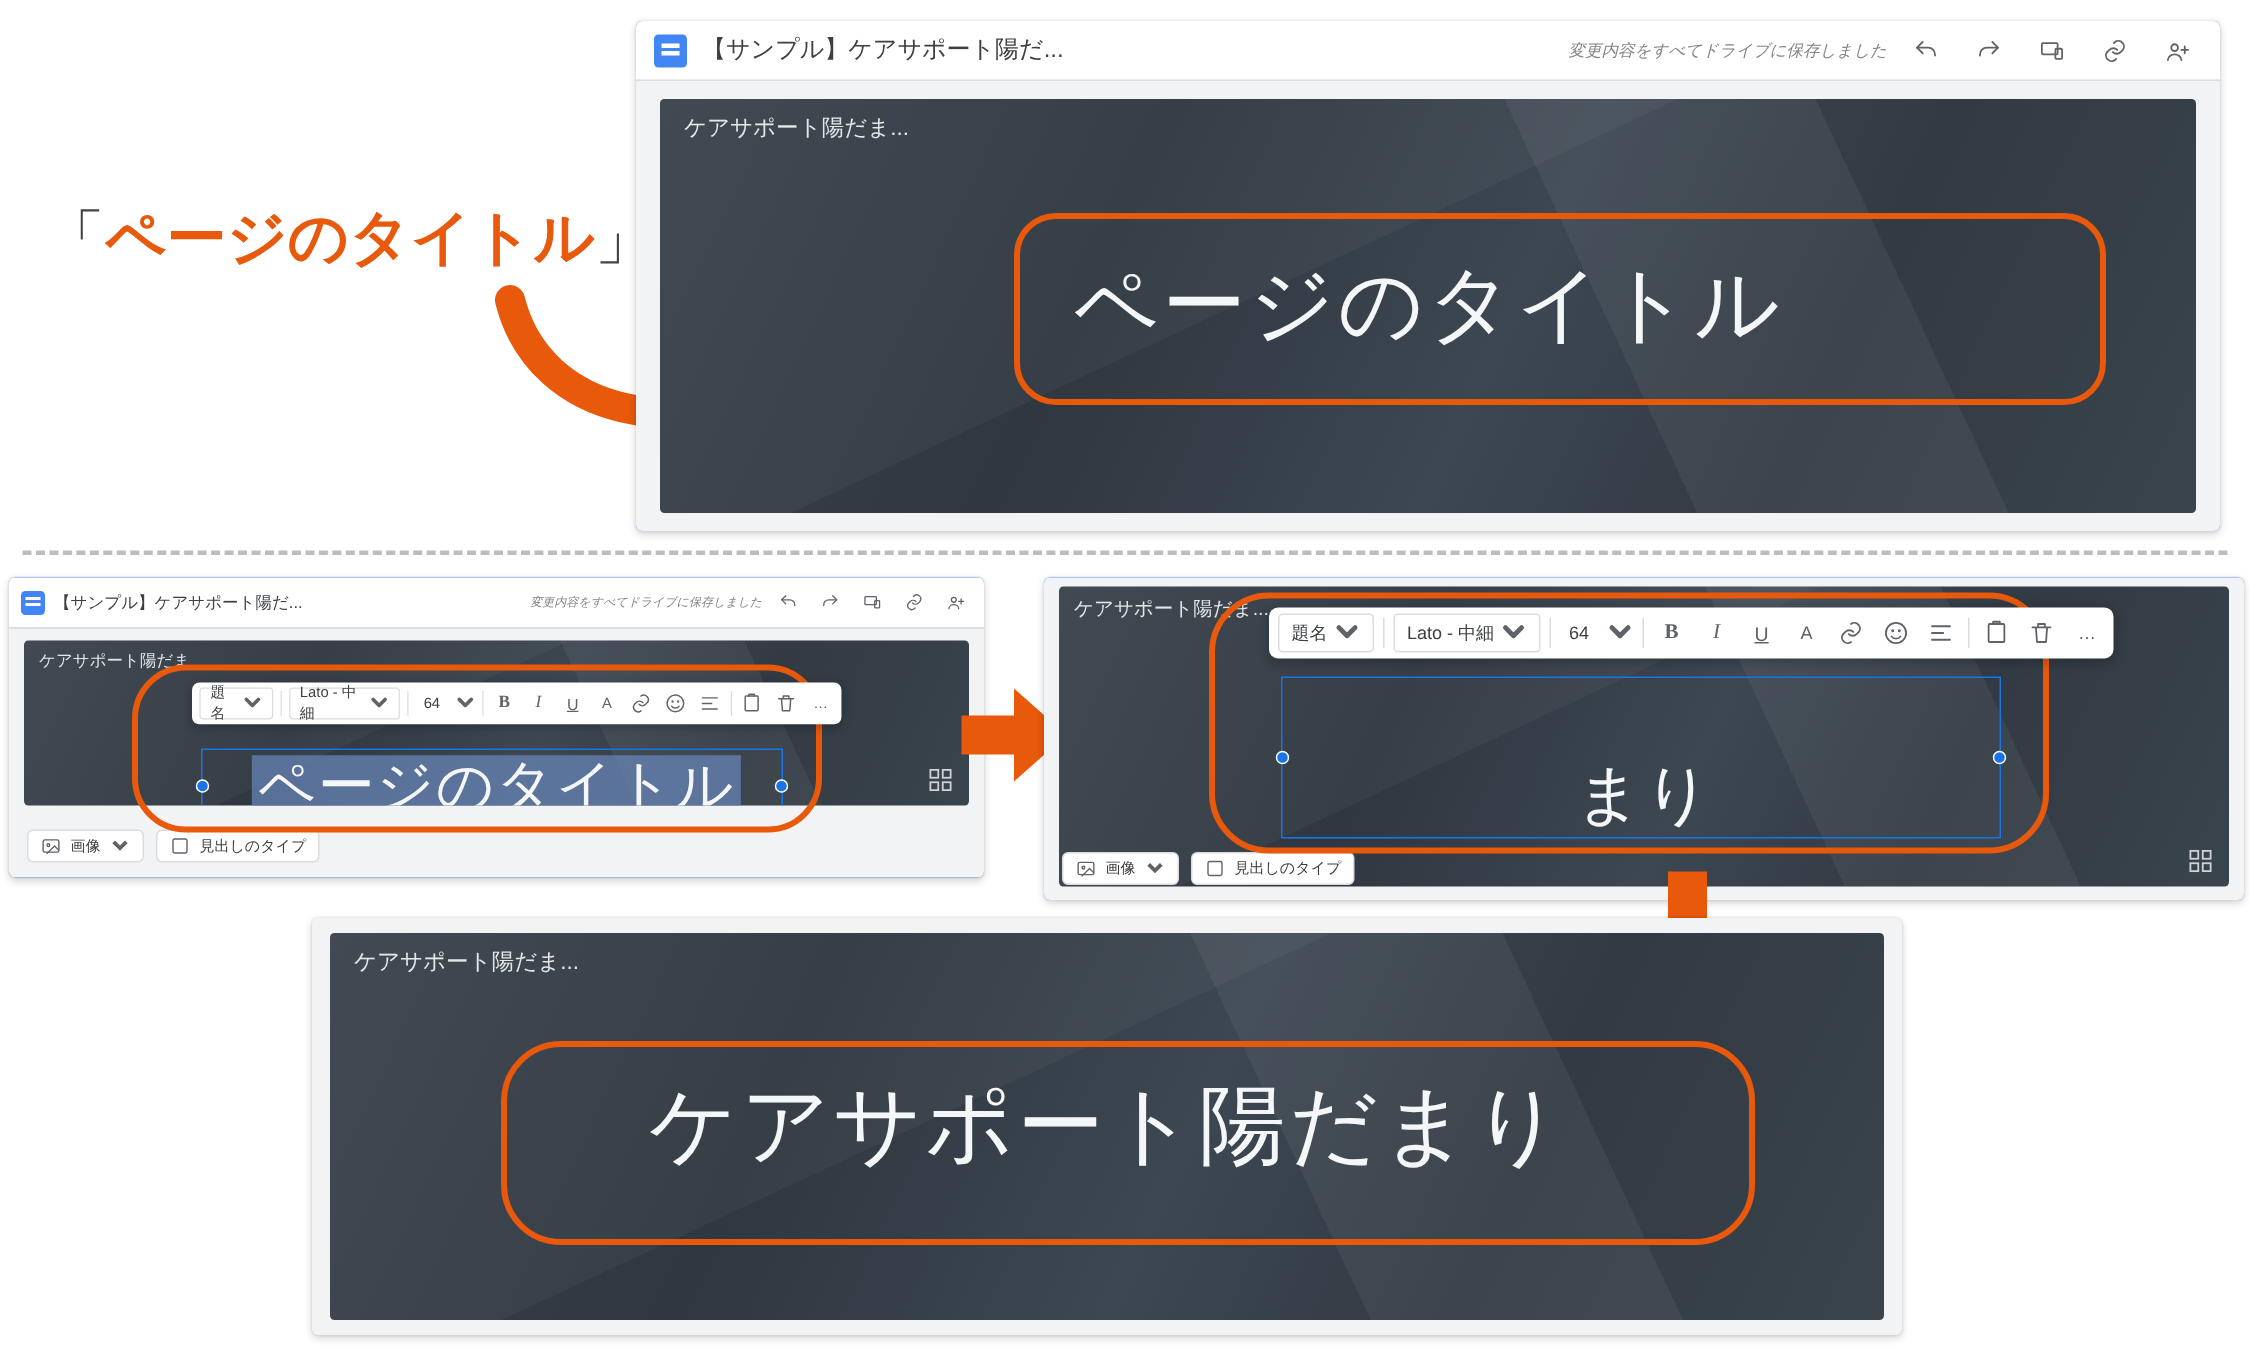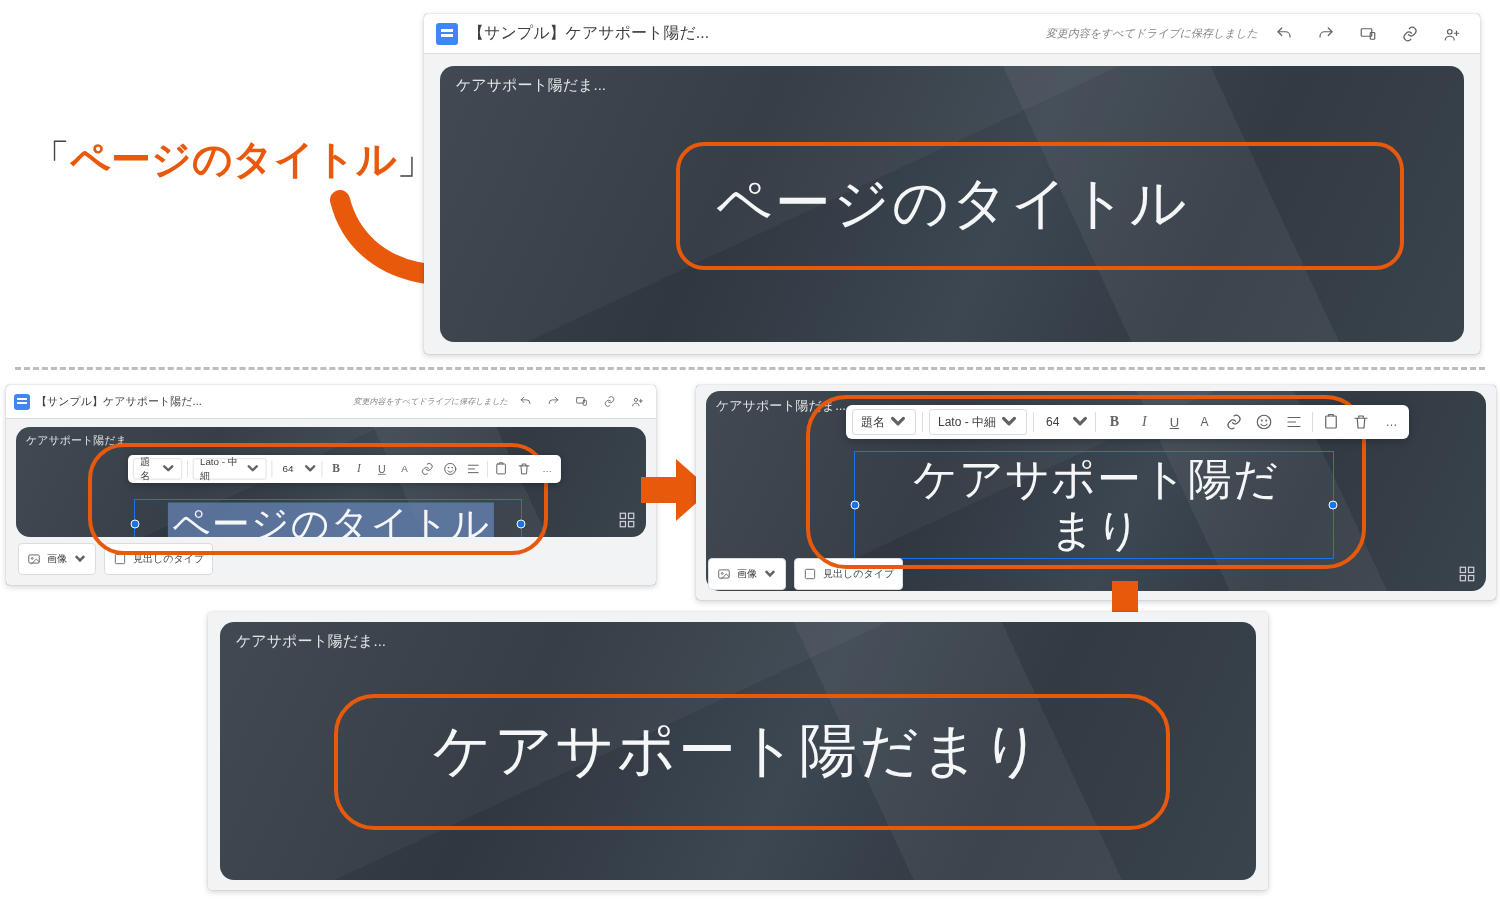--- a/index.html
+++ b/index.html
@@ -94,21 +94,21 @@
   .canvas-wrap {
     flex:1;
     background: var(--g-canvas);
     padding: 12px 16px;
     position: relative;
   }
   .hero {
     position: relative;
     width: 100%;
     background: linear-gradient(115deg, #3a434c 0%, #2f3740 30%, #3d4751 55%, #323a43 75%, #3a444d 100%);
-    border-radius: 14px;
+    border-radius: 3px;
     overflow: hidden;
   }
   .hero::before {
     content:"";
     position:absolute; inset:0;
     background:
       linear-gradient(155deg, rgba(255,255,255,.035) 0 42%, transparent 42% 100%),
       linear-gradient(65deg, transparent 0 60%, rgba(255,255,255,.05) 60% 78%, transparent 78% 100%);
     pointer-events:none;
   }
@@ -217,21 +217,21 @@
   .small .topbar { height:34px; padding:0 8px; gap:6px;}
   .small .topbar .logo{ width:16px; height:16px;}
   .small .topbar .logo::after{ left:3px; right:3px; top:4px; height:2px; box-shadow:0 4px 0 #fff;}
   .small .topbar .doc-title{ font-size:11px;}
   .small .topbar .save-status{ font-size:8px;}
   .small .topbar .icn{ width:22px; height:22px;}
   .small .topbar .icn svg{ width:13px; height:13px;}
   .small .canvas-wrap{ padding:8px 10px;}
   .small .hero .site-name{ font-size:11px; top:6px; left:10px;}
   .small .hero .title{ font-size:38px; letter-spacing:1px;}
-  .small .bottombar .pill{ height:32px; font-size:10px; padding:0 8px;}
+  .small .bottombar .pill{ height:22px; font-size:10px; padding:0 8px;}
 
   
   .hero-frame {
     position:absolute;
     box-shadow: 0 2px 6px rgba(0,0,0,.18), 0 0 0 1px rgba(0,0,0,.04);
     border-radius:4px;
     overflow:hidden;
     background: var(--g-canvas);
     padding:10px 12px;
   }
@@ -450,21 +450,21 @@
   <div class="canvas-wrap" style="padding:6px 10px;">
     <div class="hero" style="height:200px;">
       <div class="site-name" style="font-size:13px;">ケアサポート陽だま...</div>
 
       <div class="sel-box" style="left:148px; top:60px; width:480px; height:108px;">
         <span class="handle left"></span>
         <span class="handle right"></span>
       </div>
 
       <div class="title wrap" style="font-size:44px; top:114px;">
-        <span>ケアサポート陽だ</span><br>
+        <br>
         <span>まり</span>
       </div>
       <div class="frame-icn"><svg viewBox="0 0 24 24" stroke="#cfd2d6" fill="none" stroke-width="1.6">
             <rect x="3" y="3" width="7" height="7"></rect>
             <rect x="14" y="3" width="7" height="7"></rect>
             <rect x="3" y="14" width="7" height="7"></rect>
             <rect x="14" y="14" width="7" height="7"></rect>
           </svg></div>
     </div>
 

